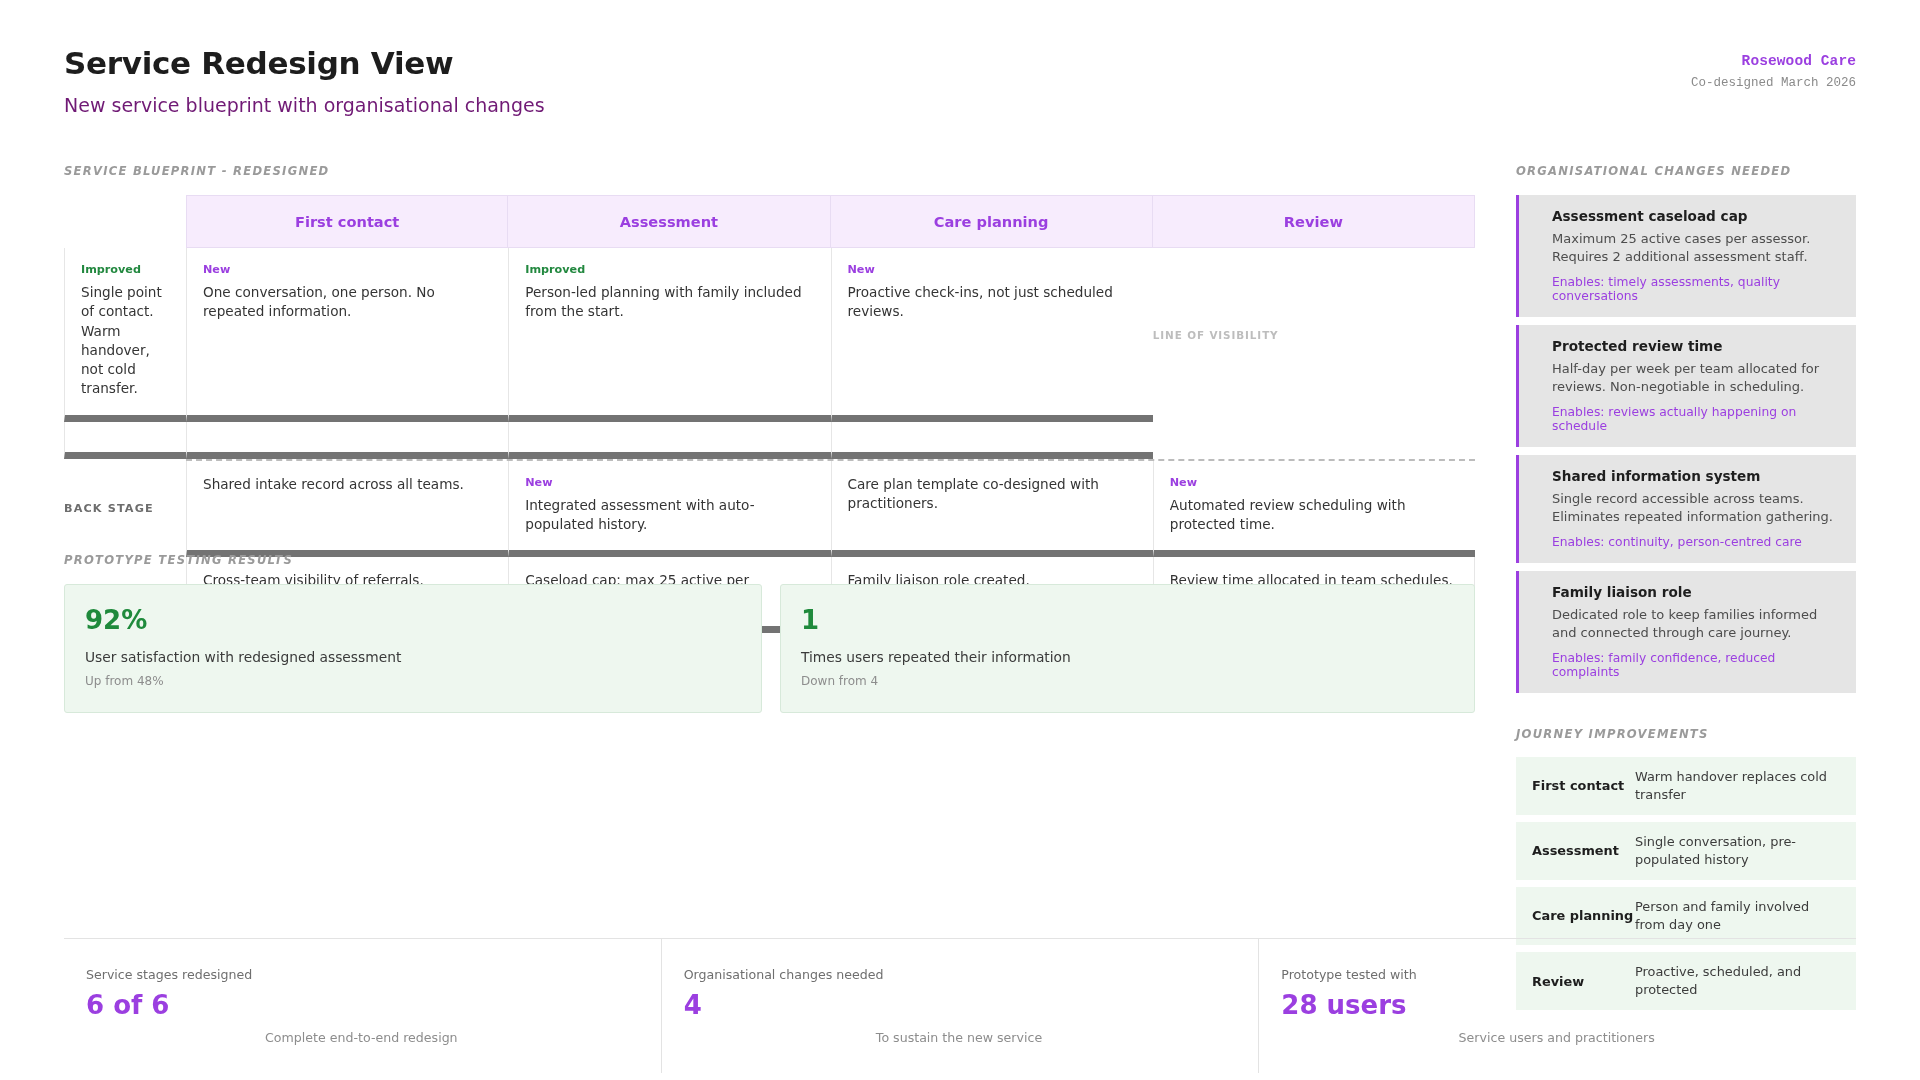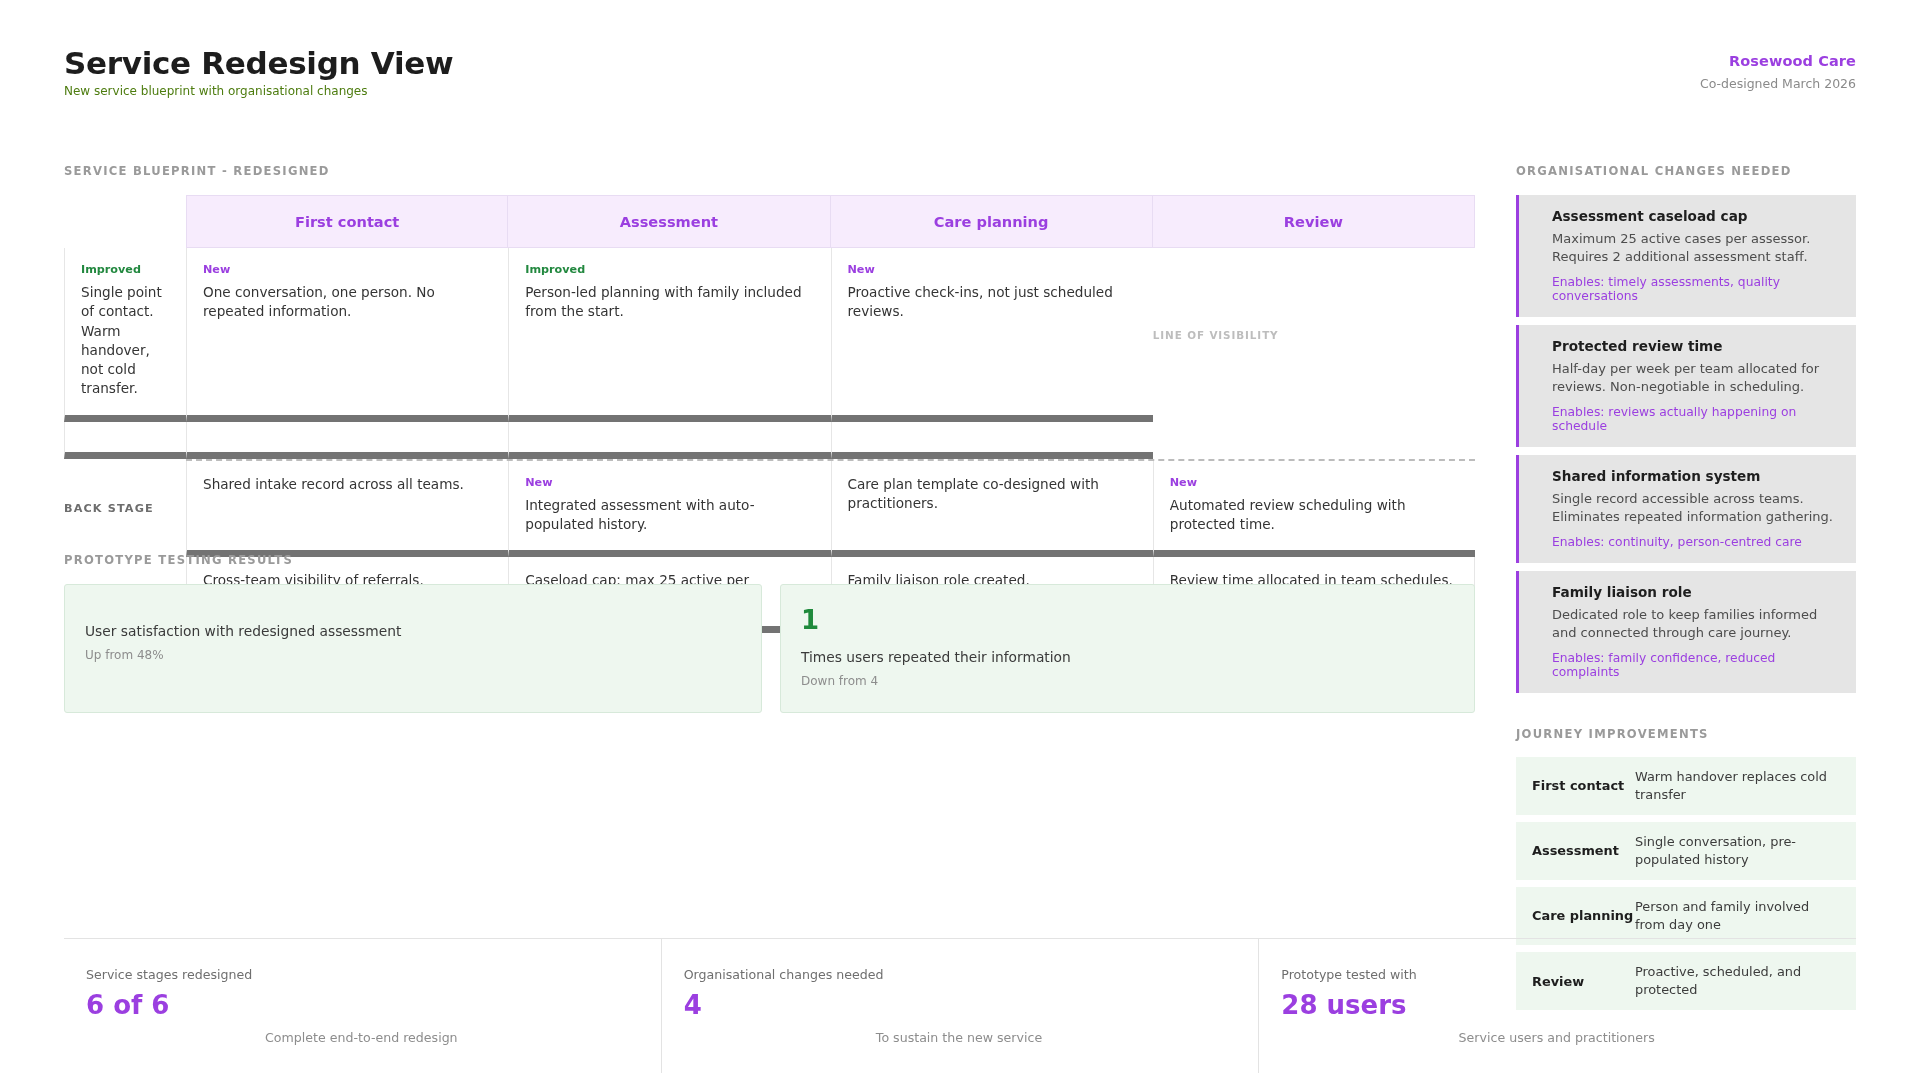--- a/index.html
+++ b/index.html
@@ -8,29 +8,29 @@
     background: #ffffff;
     font-family: "DejaVu Sans", "Liberation Sans", sans-serif;
     color: #1a1a1a;
     overflow: hidden;
   }
   .page { position: relative; width: 1920px; height: 1080px; padding: 0; }
 
   
   .header { position: absolute; left: 64px; top: 46px; width: 1792px; height: 78px; }
   .page-title { font-size: 31px; font-weight: bold; letter-spacing: -0.3px; color: #1d1d1d; line-height: 1.15; }
-  .page-subtitle { font-size: 12px; color: #4d7c0f; margin-top: 2px; }
-  .brand { position: absolute; right: 0; top: 7px; text-align: right; }
+  .page-subtitle { font-size: 19px; color: #701a75; margin-top: 12px; }
+  .brand { position: absolute; right: 0; top: 7px; text-align: right; font-family: Liberation Mono, monospace; }
   .brand-name { font-size: 14.5px; font-weight: bold; color: #9b3fe0; letter-spacing: 0.1px; }
   .brand-date { font-size: 12.5px; color: #8a8a8a; margin-top: 7px; }
 
   
   .section-label {
     font-size: 11.6px; font-weight: bold; letter-spacing: 1.25px;
-    color: #9a9a9a; text-transform: uppercase;
+    color: #9a9a9a; text-transform: uppercase; font-style: italic;
   }
 
   
   .blueprint-wrap { position: absolute; left: 64px; top: 164px; width: 1411px; }
   .bp-label { margin-bottom: 17px; }
   .bp-grid { display: grid; grid-template-columns: 122px repeat(4, 1fr); }
 
   .bp-rowlabel {
     font-size: 11.2px; font-weight: bold; letter-spacing: 1.15px;
     color: #6d6d6d; text-transform: uppercase;
@@ -179,20 +179,21 @@
       <div class="bp-cell row-org-c">
         <span class="cell-text">Review time allocated in team schedules.</span>
       </div>
     </div>
   </div>
 
   <div class="proto-wrap">
     <div class="section-label">PROTOTYPE TESTING RESULTS</div>
     <div class="proto-cards">
       <div class="proto-card c1">
+        <div class="proto-value">92%</div>
         <div class="proto-desc">User satisfaction with redesigned assessment</div>
         <div class="proto-sub">Up from 48%</div>
       </div>
       <div class="proto-card c2">
         <div class="proto-value">1</div>
         <div class="proto-desc">Times users repeated their information</div>
         <div class="proto-sub">Down from 4</div>
       </div>
     </div>
   </div>

